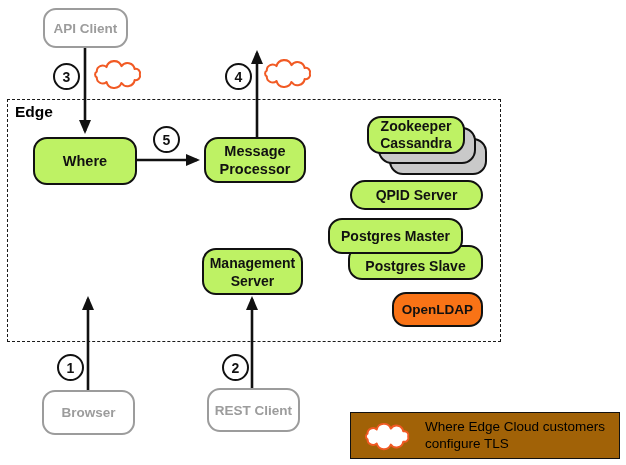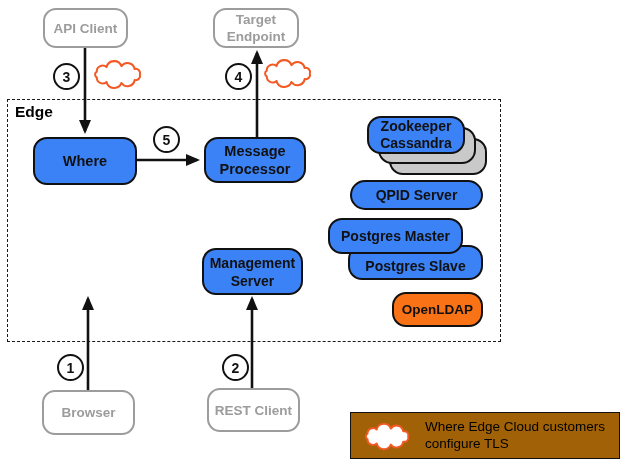--- a/index.html
+++ b/index.html
@@ -9,21 +9,21 @@
     font-family:"Liberation Sans", sans-serif;overflow:hidden;
   }
   
   .ext-node{
     position:absolute;background:#ffffff;border:2px solid #9c9c9c;border-radius:13px;
     display:flex;align-items:center;justify-content:center;text-align:center;
     color:#9c9c9c;font-weight:bold;font-size:13.5px;line-height:17px;white-space:pre-line;
   }
   
   .int-node{
-    position:absolute;background:#3b82f6;border:2.5px solid #111111;border-radius:14px;
+    position:absolute;background:#bef264;border:2.5px solid #111111;border-radius:14px;
     display:flex;align-items:center;justify-content:center;text-align:center;
     color:#111111;font-weight:bold;font-size:14.5px;line-height:18px;white-space:pre-line;
   }
   .light-node{background:#f97316;border-width:2.2px;font-size:13.5px;}
   .stack-ghost{position:absolute;background:#c9c9c9;border:2.5px solid #111111;border-radius:14px;}
   
   .edge-box{
     position:absolute;left:7px;top:99px;width:494px;height:243px;
     border:1.6px dashed #1a1a1a;background:transparent;
   }
@@ -69,24 +69,20 @@
     </defs>
     <line x1="85" y1="48" x2="85" y2="131" marker-end="url(#ah)"></line>
     <line x1="257" y1="137" x2="257" y2="53" marker-end="url(#ah)"></line>
     <line x1="137" y1="160" x2="197" y2="160" marker-end="url(#ah)"></line>
     <line x1="88" y1="390" x2="88" y2="299" marker-end="url(#ah)"></line>
     <line x1="252" y1="388" x2="252" y2="299" marker-end="url(#ah)"></line>
   </svg>
 
   <div class="ext-node" style="left:43px;top:8px;width:85px;height:40px;">
     <span>API Client</span>
-  </div>
-  <div class="ext-node" style="left:213px;top:8px;width:86px;height:40px;">
-    <span>Target
-Endpoint</span>
   </div>
   <div class="ext-node" style="left:207px;top:388px;width:93px;height:44px;">
     <span>REST Client</span>
   </div>
   <div class="ext-node" style="left:42px;top:390px;width:93px;height:45px;">
     <span>Browser</span>
   </div>
 
   <div class="int-node" style="left:33px;top:137px;width:104px;height:48px;">
     <span>Where</span>

